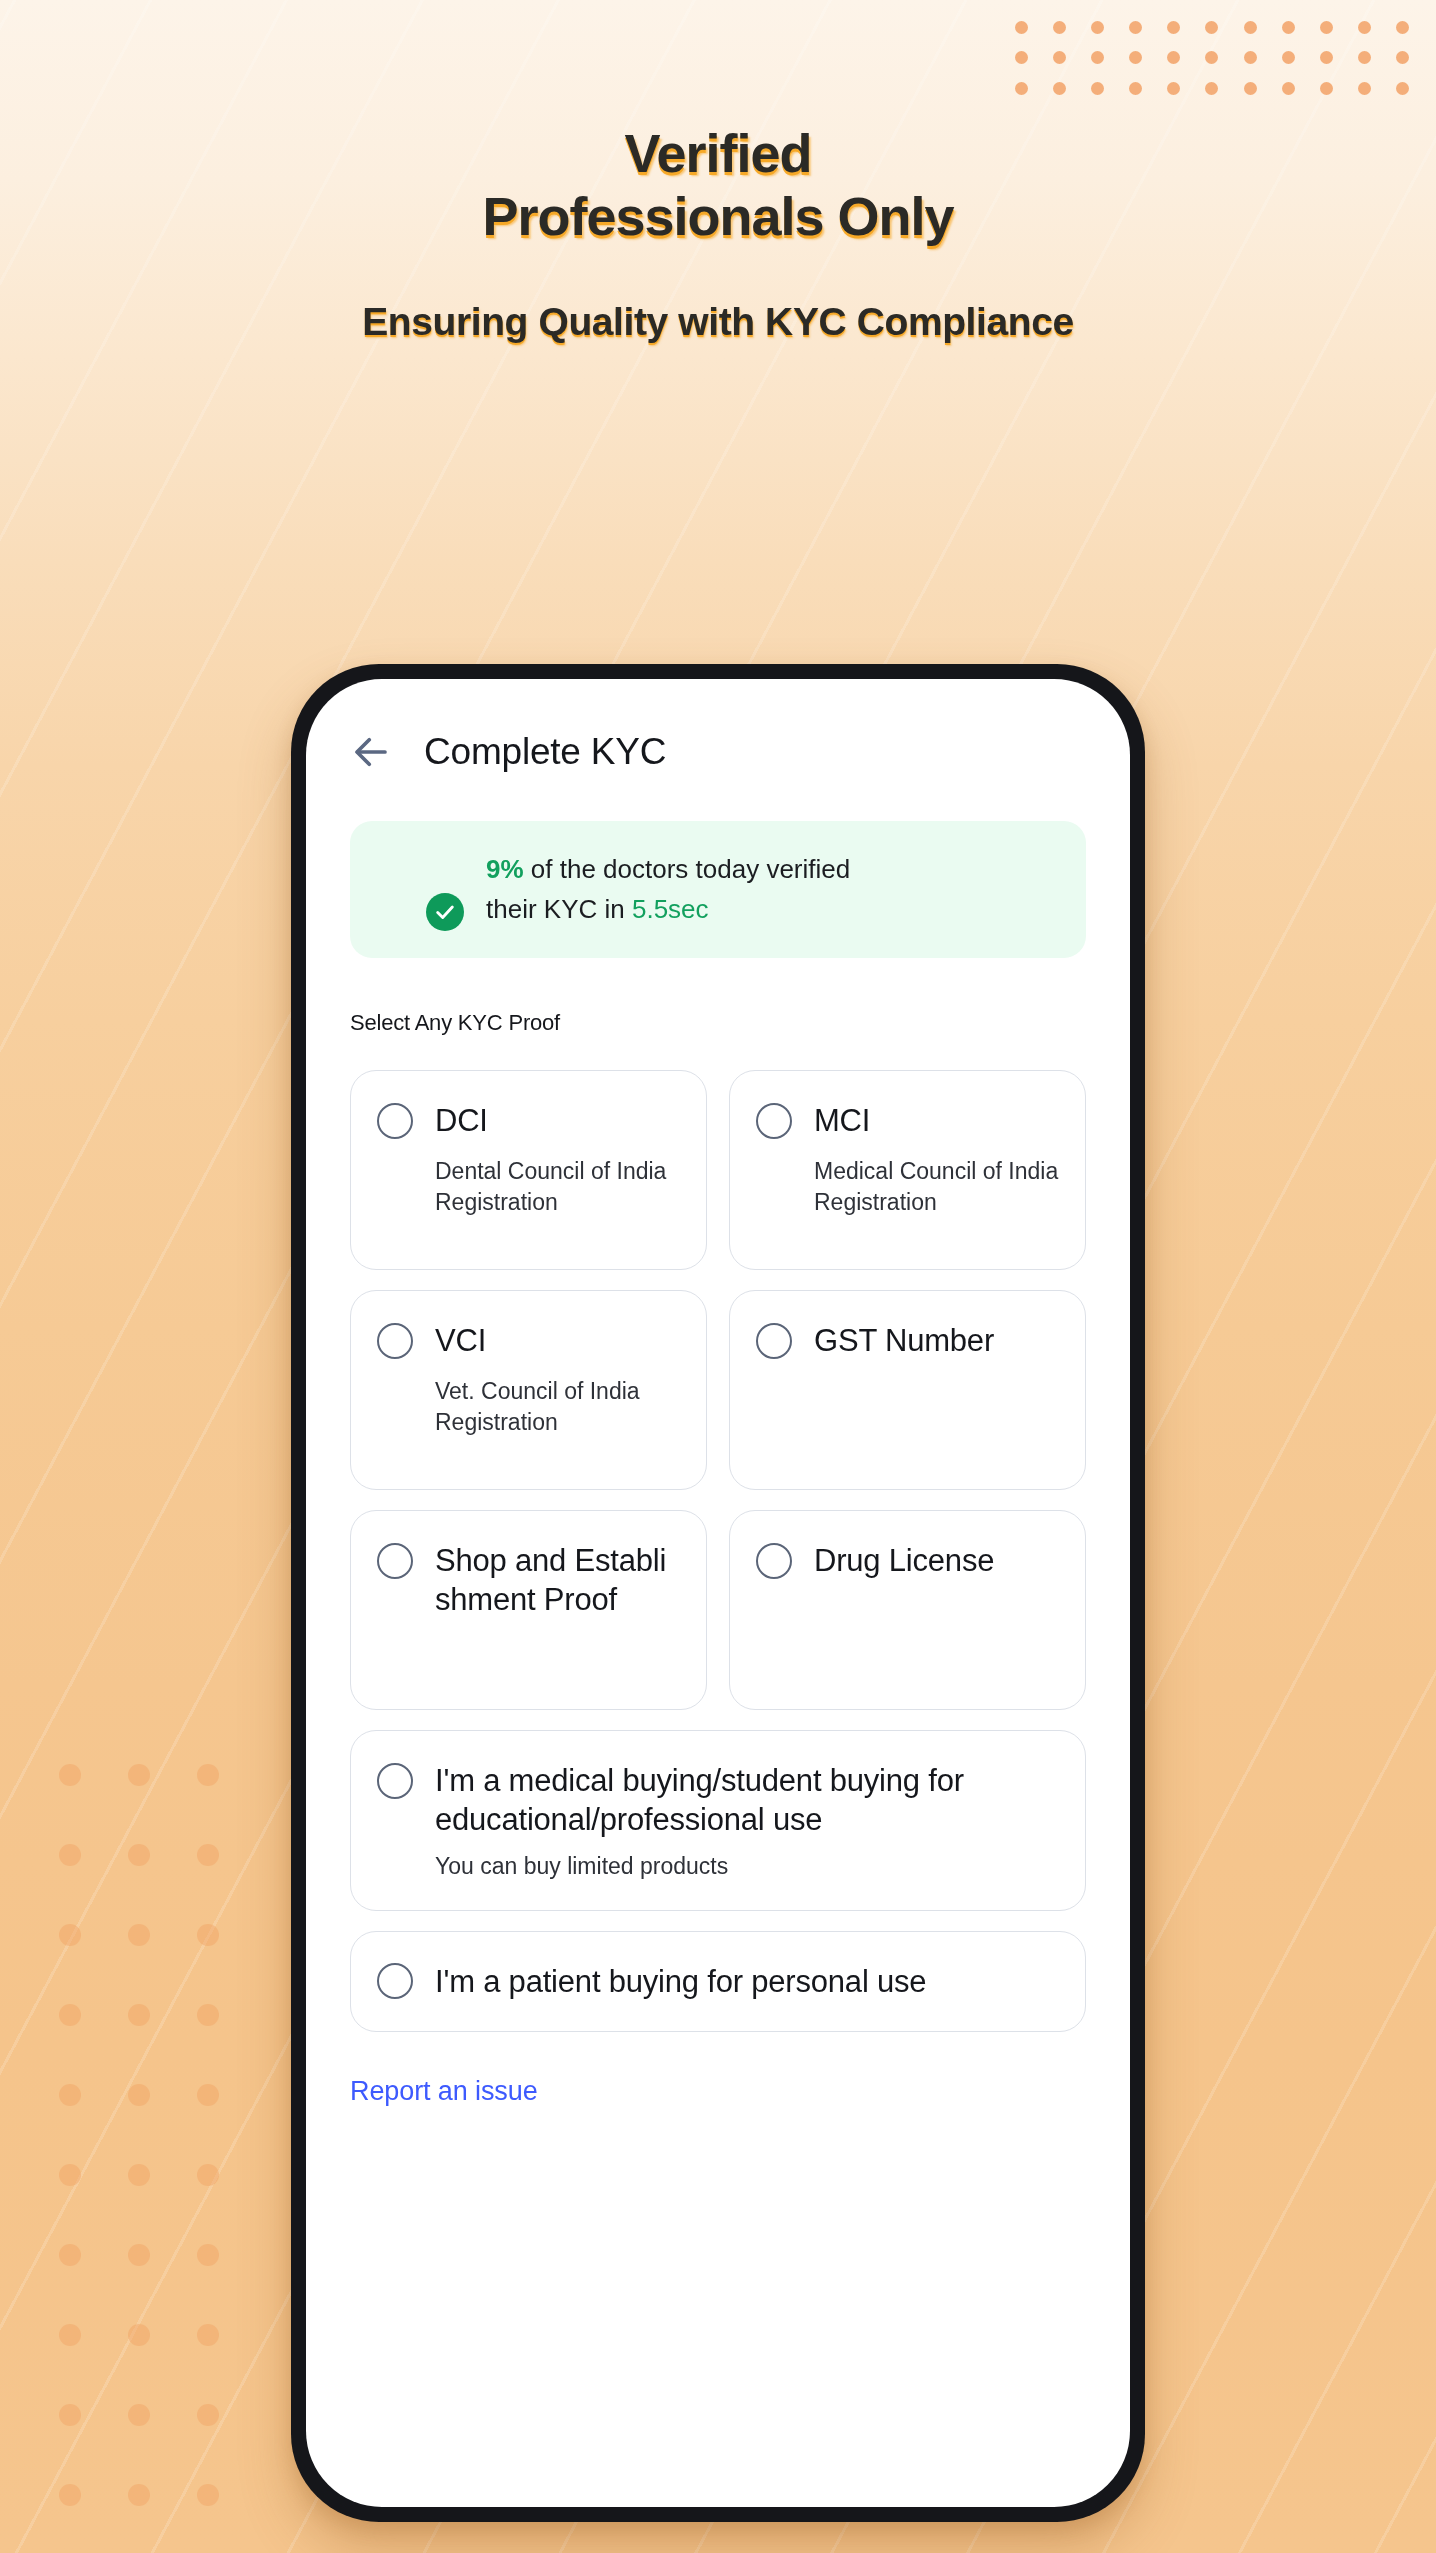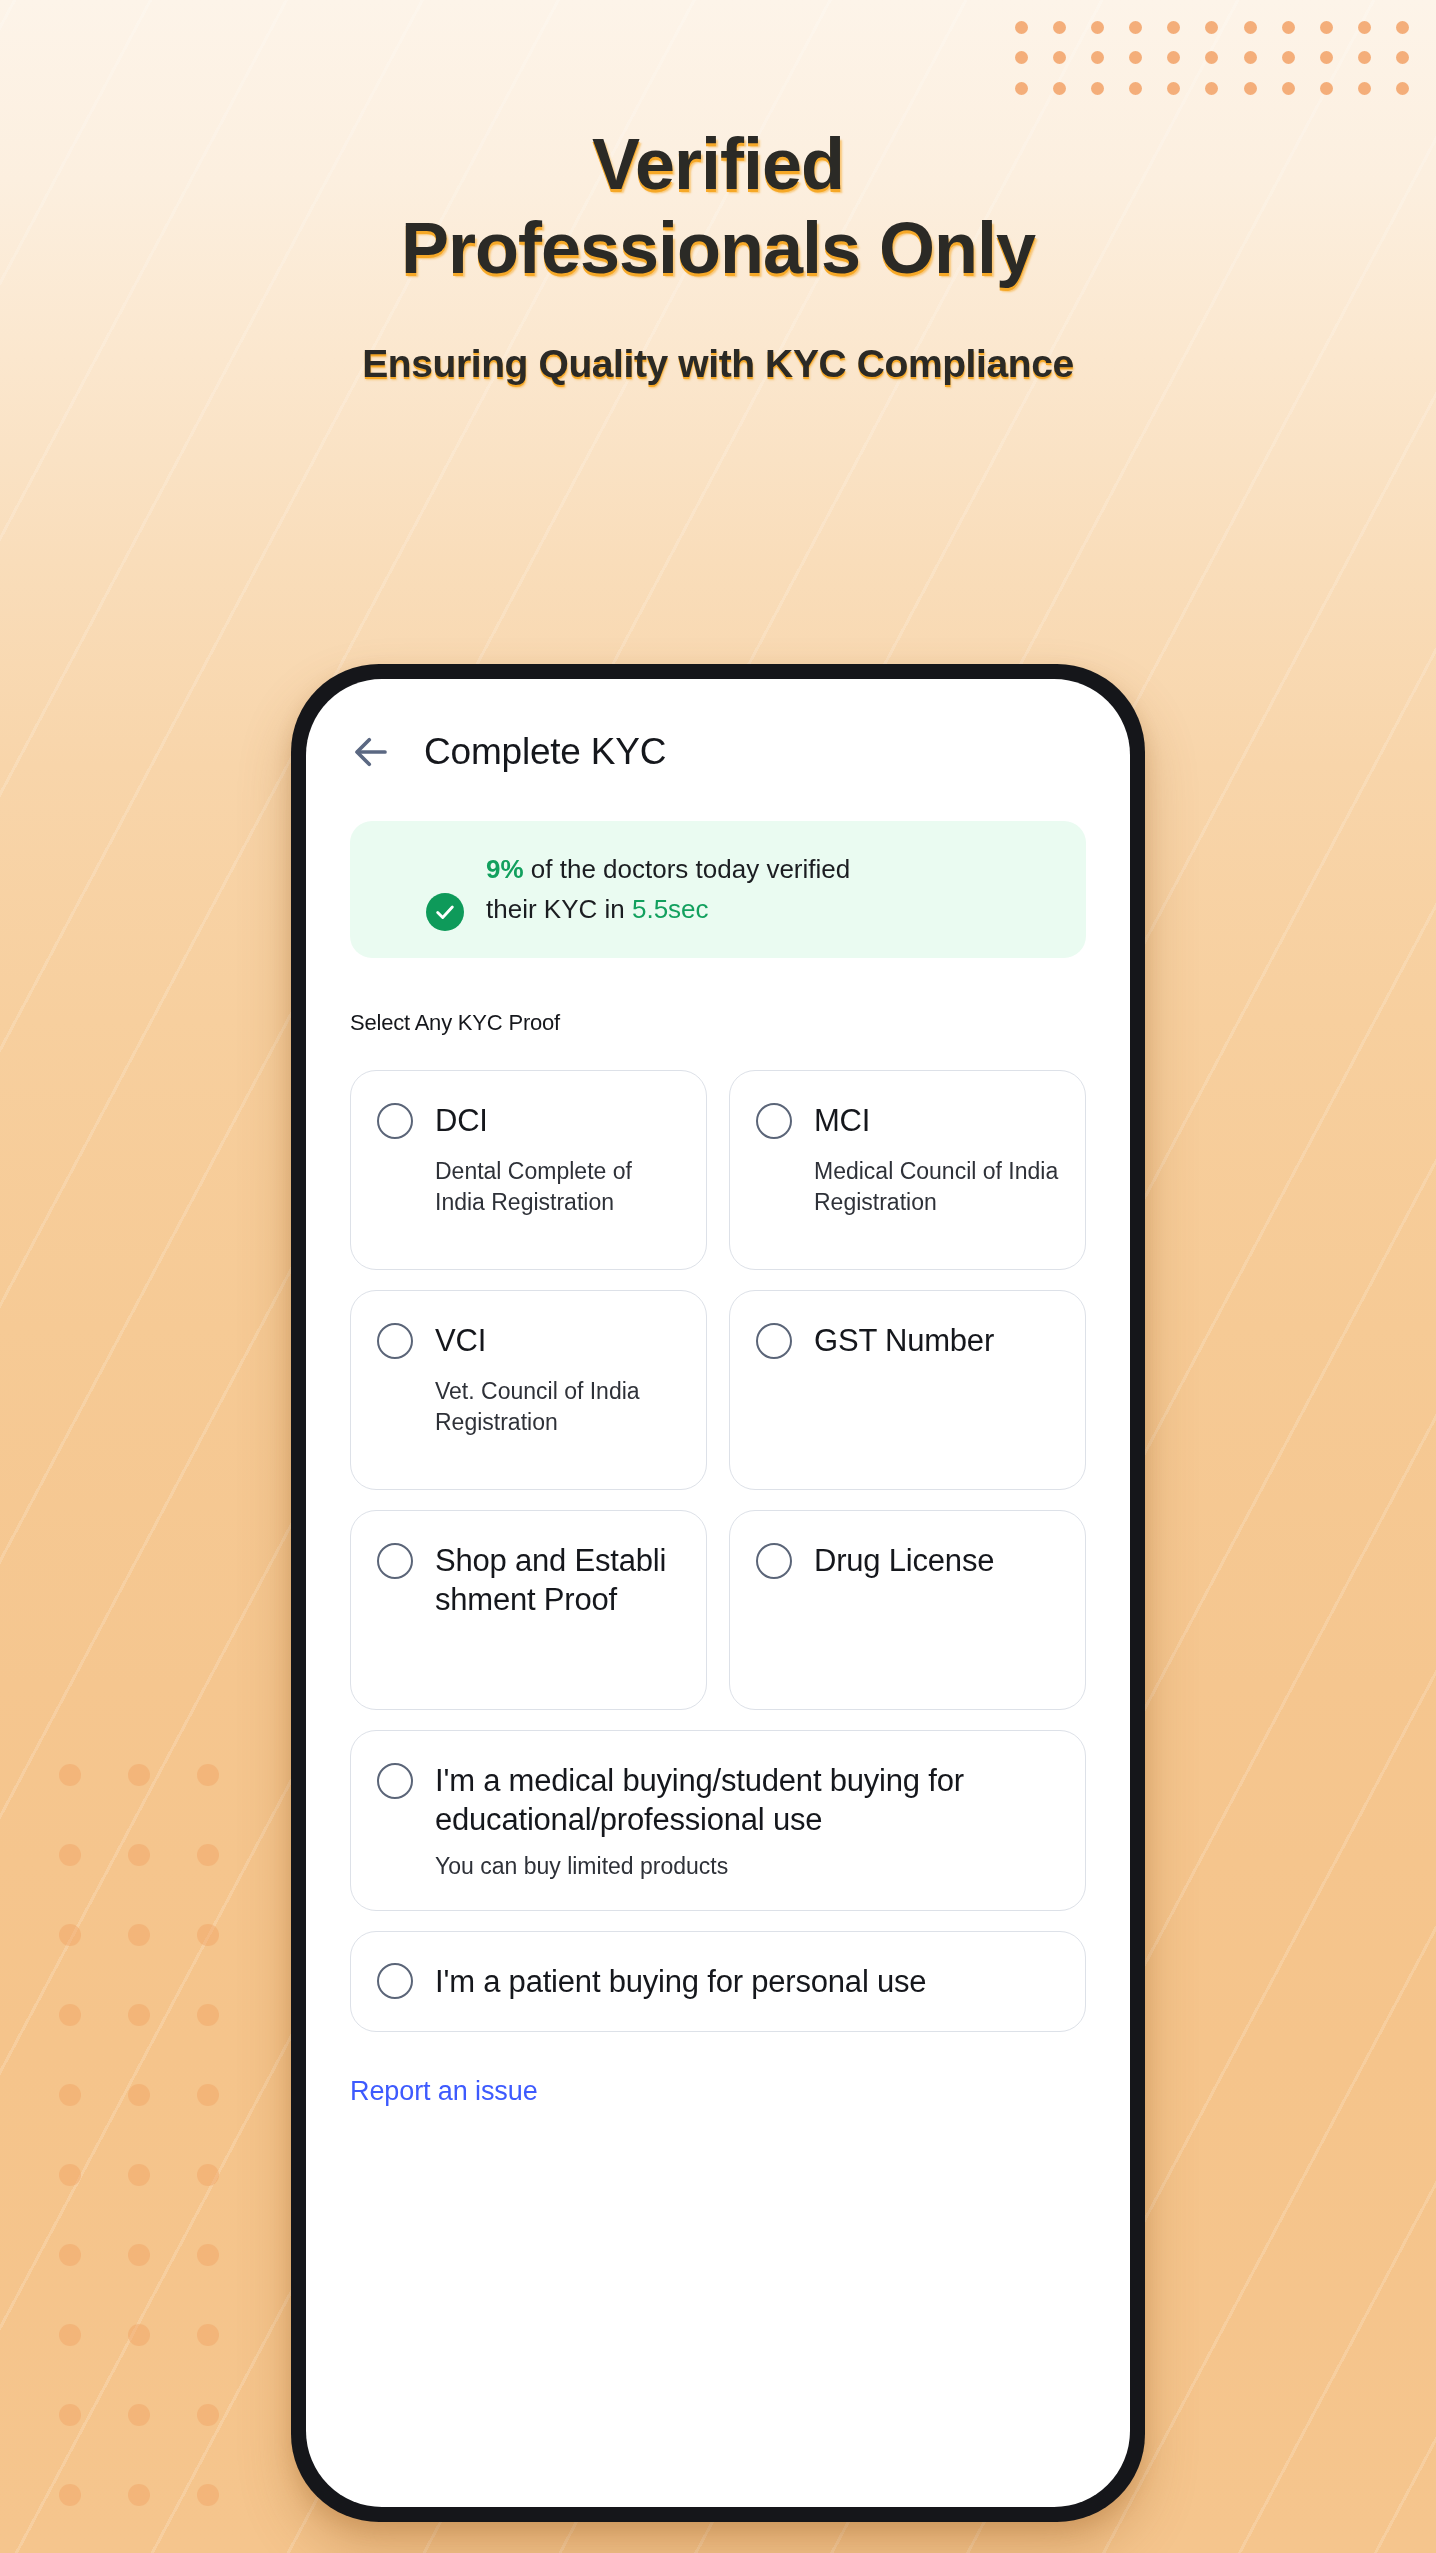--- a/index.html
+++ b/index.html
@@ -46,21 +46,21 @@
     grid-template-rows:repeat(10, 1fr);
     justify-items:center; align-items:center;
   }
   .dots-bl i{ display:block; width:22px; height:22px; border-radius:50%;
     background:rgba(240,160,96,.42); }
 
   
   .hero{ position:absolute; top:0; left:0; width:1436px; text-align:center;
          padding-top:122px; }
   .hero h1{
-    font-size:72px; line-height:1.17; font-weight:700; letter-spacing:-1px;
+    font-size:54px; line-height:1.17; font-weight:700; letter-spacing:-1px;
     color:#2B2A26;
     text-shadow:0 3px 0 rgba(245,166,35,.95), 2px 4px 2px rgba(245,166,35,.55);
   }
   .hero h2{
     margin-top:52px;
     font-size:39px; font-weight:700; letter-spacing:-.4px;
     color:#2B2A26;
     text-shadow:0 2px 0 rgba(245,166,35,.95), 1px 3px 2px rgba(245,166,35,.5);
   }
 
@@ -261,21 +261,21 @@
     </div>
 
     <div class="section-title">Select Any KYC Proof</div>
 
     <div class="grid">
 
       <div class="card tall">
         <span class="radio"></span>
         <span class="card-body">
           <span class="card-title">DCI</span>
-          <span class="card-sub" style="display:block">Dental Complete of India Registration</span>
+          <span class="card-sub" style="display:block">Dental Council of India Registration</span>
         </span>
       </div>
 
       <div class="card tall">
         <span class="radio"></span>
         <span class="card-body">
           <span class="card-title">MCI</span>
           <span class="card-sub" style="display:block">Medical Council of India Registration</span>
         </span>
       </div>

